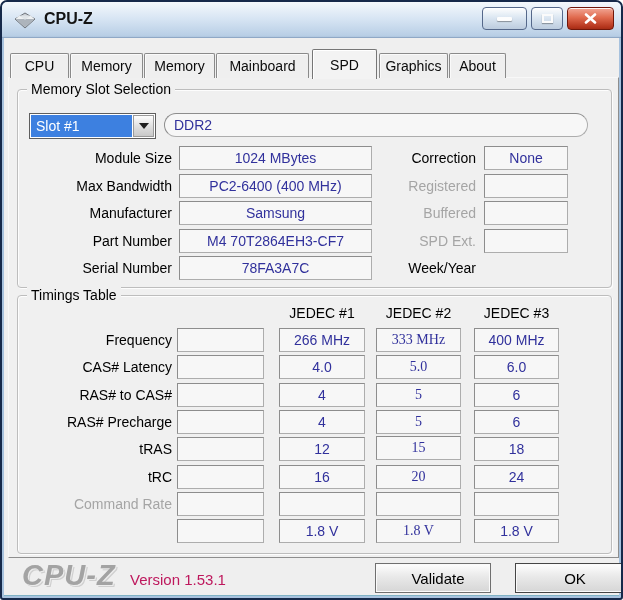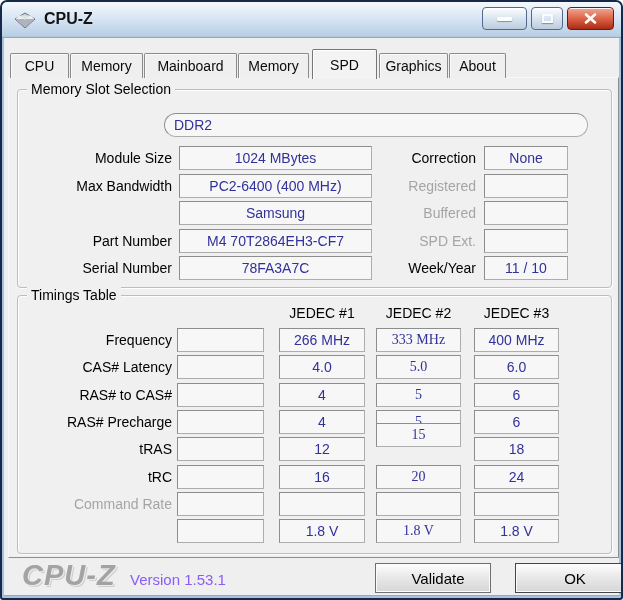--- a/index.html
+++ b/index.html
@@ -120,21 +120,21 @@
   .tb4 { left:456px; width:85px; }
 
   
   .footer { position:absolute; left:6px; right:6px; top:556px; height:40px; z-index:3; }
   .logo {
     position:absolute; left:14px; top:1px;
     font-size:29px; font-weight:700; font-style:italic; letter-spacing:1px;
     color:#A3A3A3;
     text-shadow: 1px 1px 0 #EDEDED, 2px 2px 0 #CFCFCF;
   }
-  .version { position:absolute; left:122px; top:13px; font-size:15px; color:#8b5cf6; }
+  .version { position:absolute; left:122px; top:13px; font-size:15px; color:#be185d; }
   .btn {
     position:absolute; top:5px; height:30px;
     border:1px solid #6F6F6F;
     background:linear-gradient(#FEFEFE,#E9E9E9 45%,#D6D6D6);
     box-shadow: inset 0 0 0 1px #FAFAFA;
     font-size:15px; color:#000;
     display:flex; align-items:center; justify-content:center;
   }
   .btn-validate { left:367px; width:116px;padding-left:10px; }
   .btn-ok { left:486px; width:120px; border-color:#454545;margin-left:21px; }
@@ -164,54 +164,60 @@
           <line x1="2" y1="1.5" x2="11" y2="9.5" stroke="#FFFFFF" stroke-width="2.6" stroke-linecap="round"></line>
           <line x1="11" y1="1.5" x2="2" y2="9.5" stroke="#FFFFFF" stroke-width="2.6" stroke-linecap="round"></line>
         </svg>
       </div>
     </div>
   </div>
 
   <div class="tabstrip">
     <div class="tab" style="width:59px">CPU</div>
     <div class="tab" style="width:73px">Memory</div>
+    <div class="tab" style="width:71px">Memory</div>
     <div class="tab" style="width:93px">Mainboard</div>
-    <div class="tab" style="width:71px">Memory</div>
     <div class="tab active" style="width:65px">SPD</div>
     <div class="tab" style="width:69px">Graphics</div>
     <div class="tab" style="width:57px">About</div>
   </div>
 
   <div class="tabpage">
 
     <div class="groupbox group-slot">
       <span class="legend">Memory Slot Selection</span>
 
+      <div class="combo">
+        <span class="combo-value">Slot #1</span>
+        <span class="combo-btn">
+          <span class="chevron-down"></span>
+        </span>
+      </div>
       <div class="field ddr2-field">DDR2</div>
 
       <span class="lbl mrow-lbl" style="top:56px">Module Size</span>
       <div class="field mrow-field" style="top:56px">1024 MBytes</div>
       <span class="lbl mrow-lbl" style="top:84px">Max Bandwidth</span>
       <div class="field mrow-field" style="top:84px">PC2-6400 (400 MHz)</div>
+      <span class="lbl mrow-lbl" style="top:111px">Manufacturer</span>
       <div class="field mrow-field" style="top:111px">Samsung</div>
       <span class="lbl mrow-lbl" style="top:139px">Part Number</span>
       <div class="field mrow-field" style="top:139px">M4 70T2864EH3-CF7</div>
       <span class="lbl mrow-lbl" style="top:166px">Serial Number</span>
       <div class="field mrow-field" style="top:166px">78FA3A7C</div>
 
       <span class="lbl mrow-rlbl" style="top:56px">Correction</span>
       <div class="field mrow-rfield" style="top:56px">None</div>
       <span class="lbl mrow-rlbl disabled" style="top:84px">Registered</span>
       <div class="field mrow-rfield" style="top:84px"></div>
       <span class="lbl mrow-rlbl disabled" style="top:111px">Buffered</span>
       <div class="field mrow-rfield" style="top:111px"></div>
       <span class="lbl mrow-rlbl disabled" style="top:139px">SPD Ext.</span>
       <div class="field mrow-rfield" style="top:139px"></div>
       <span class="lbl mrow-rlbl" style="top:166px">Week/Year</span>
-      <div class="field mrow-rfield" style="top:166px">11 / 10</div>
     </div>
 
     <div class="groupbox group-timings">
       <span class="legend">Timings Table</span>
 
       <span class="thead c2">JEDEC #1</span>
       <span class="thead c3">JEDEC #2</span>
       <span class="thead c4">JEDEC #3</span>
 
       <span class="lbl trow-lbl" style="top:32px">Frequency</span>
@@ -234,21 +240,21 @@
 
       <span class="lbl trow-lbl" style="top:114px">RAS# Precharge</span>
       <div class="field tb1" style="top:114px"></div>
       <div class="field tb2" style="top:114px">4</div>
       <div class="field tb3" style="top:114px">5</div>
       <div class="field tb4" style="top:114px">6</div>
 
       <span class="lbl trow-lbl" style="top:141px">tRAS</span>
       <div class="field tb1" style="top:141px"></div>
       <div class="field tb2" style="top:141px">12</div>
-      <div class="field tb3" style="top:127px">15</div>
+      <div class="field tb3" style="top:140px">15</div>
       <div class="field tb4" style="top:141px">18</div>
 
       <span class="lbl trow-lbl" style="top:169px">tRC</span>
       <div class="field tb1" style="top:169px"></div>
       <div class="field tb2" style="top:169px">16</div>
       <div class="field tb3" style="top:169px">20</div>
       <div class="field tb4" style="top:169px">24</div>
 
       <span class="lbl trow-lbl disabled" style="top:196px">Command Rate</span>
       <div class="field tb1" style="top:196px"></div>

